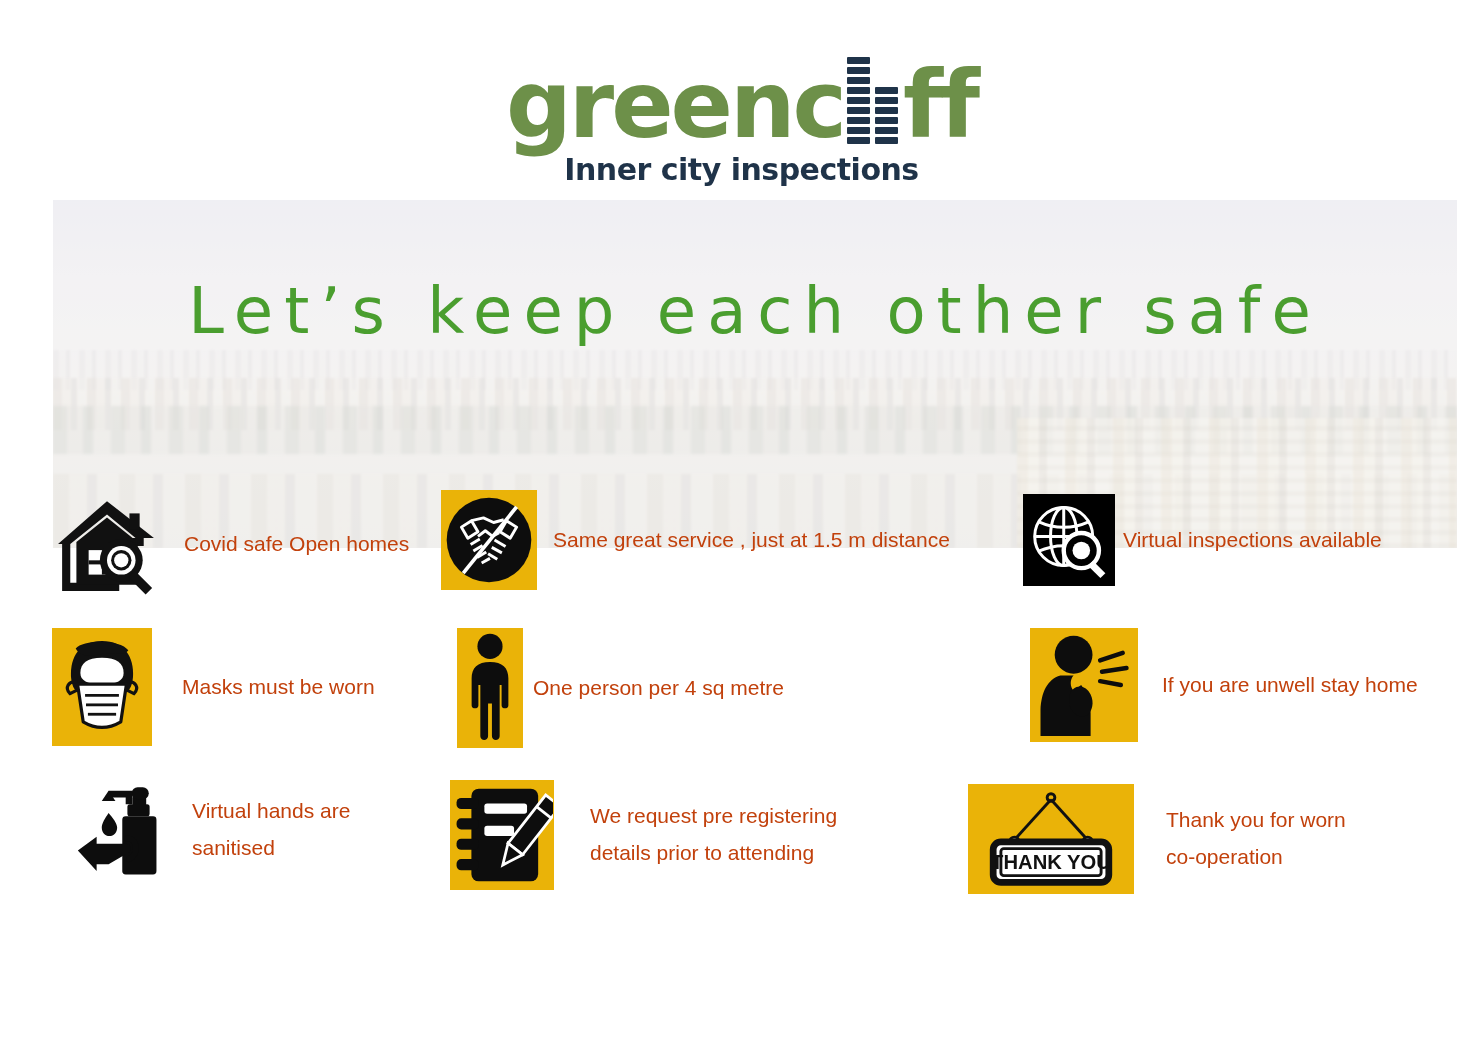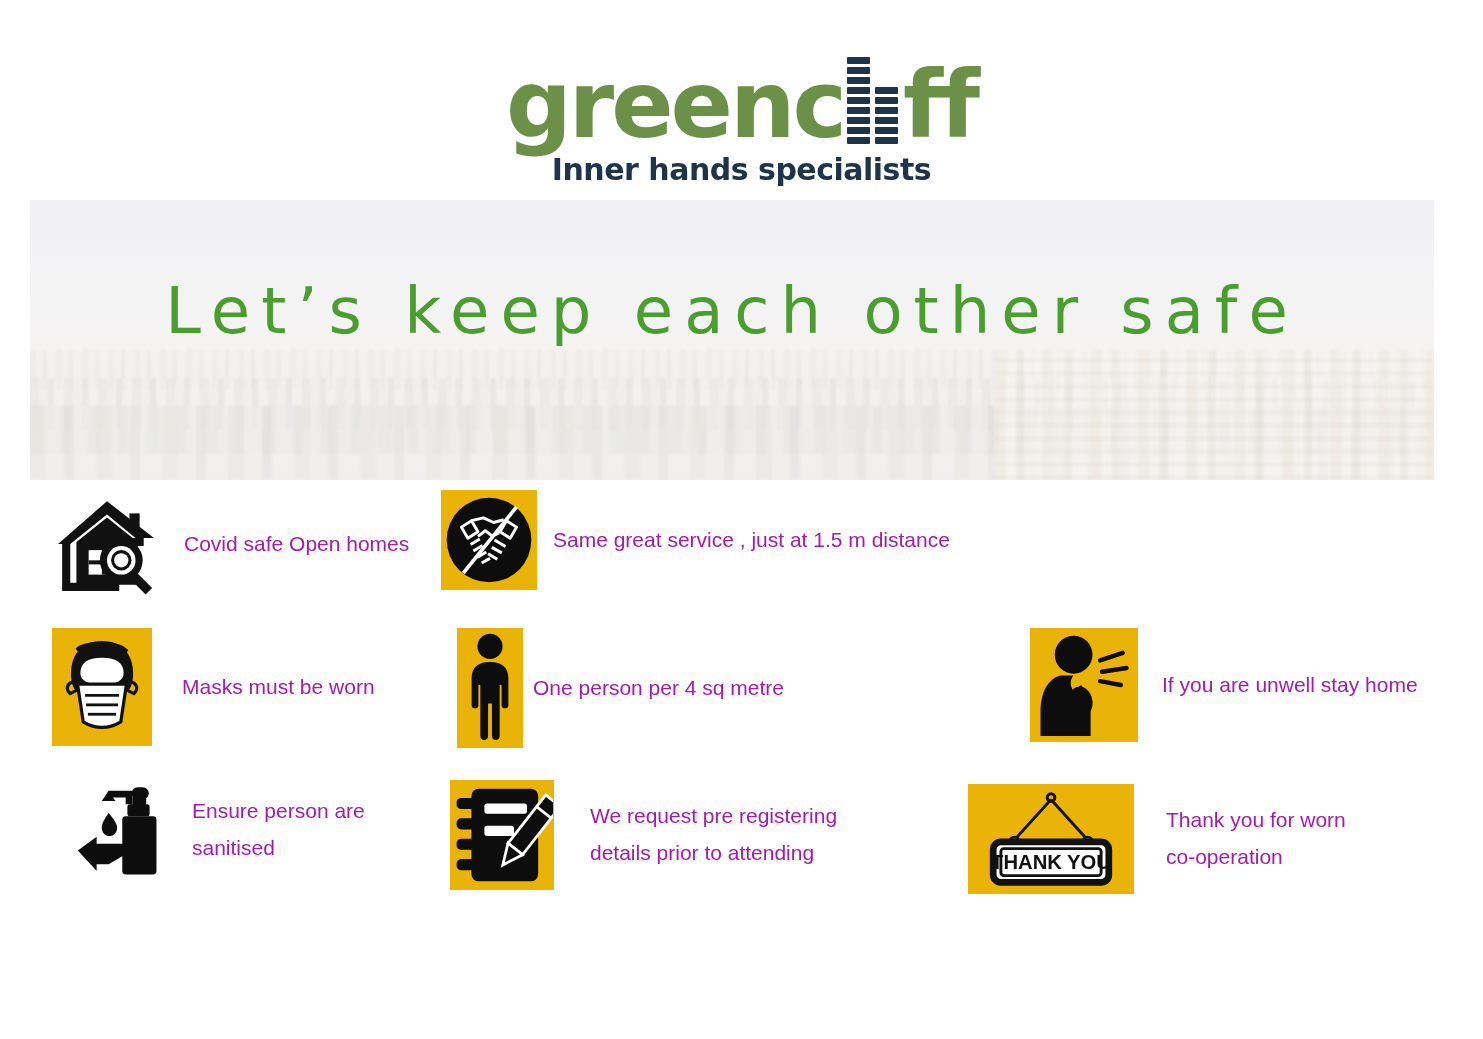--- a/index.html
+++ b/index.html
@@ -68,24 +68,24 @@
     font-weight: bold;
     font-size: 30px;
     color: #1f3349;
     letter-spacing: -0.5px;
     margin-top: 2px;
   }
 
   
   .banner {
     position: absolute;
-    left: 30px;
+    left: 53px;
     top: 200px;
     width: 1404px;
-    height: 280px;
+    height: 348px;
     overflow: hidden;
   }
   .banner-photo {
     position: absolute;
     inset: 0;
     background:
       linear-gradient(180deg,
         rgba(222,221,229,1) 0%,
         rgba(229,227,232,1) 22%,
         rgba(233,230,231,1) 42%,
@@ -200,21 +200,21 @@
     flex: 0 0 auto;
     background: #eab308;
     display: flex;
     align-items: center;
     justify-content: center;
   }
   .cell .icon-box.plain { background: transparent; }
   .cell .label {
     font-family: "Liberation Sans", sans-serif;
     font-size: 21px;
-    color: #a21caf;
+    color: #c2410c;
     line-height: 1.75;
     white-space: pre-line;
   }
 
   
   .c1 { left: 52px;   top: 2px;  }
   .c2 { left: 441px;  top: 2px;  }
   .c3 { left: 1023px; top: 6px;  }
   
   .c4 { left: 52px;   top: 140px; }
@@ -269,21 +269,21 @@
         <span class="bar"></span>
           <span class="bar"></span>
           <span class="bar"></span>
         <span class="bar"></span>
           <span class="bar"></span>
           <span class="bar"></span>
       </span>
     </span>
     <span class="logo-green-b">ff</span>
   </div>
-  <div class="logo-tagline">Inner hands specialists</div>
+  <div class="logo-tagline">Inner city inspections</div>
 </div>
 
 <div class="banner">
   <div class="banner-photo">
     <div class="city-far"></div>
     <div class="city-mid"></div>
     <div class="city-trees"></div>
     <div class="city-near"></div>
     <div class="city-right-blocks"></div>
   </div>
@@ -328,20 +328,39 @@
           <path d="M56 50 L68 57"></path>
           <path d="M53 58 L64 64"></path>
           <path d="M49 65 L59 71"></path>
         </g>
         <line x1="22" y1="86" x2="80" y2="14" stroke="#fff" stroke-width="4"></line>
       </svg>
     </span>
     <span class="label">Same great service , just at 1.5 m distance</span>
   </div>
 
+  <div class="cell c3">
+    <span class="icon-box" style="background:#000">
+      <svg viewBox="0 0 100 100" width="88" height="88">
+        <rect width="100" height="100" fill="#000"></rect>
+        <g stroke="#fff" stroke-width="3.4" fill="none">
+          <circle cx="44" cy="46" r="33"></circle>
+          <ellipse cx="44" cy="46" rx="15" ry="33"></ellipse>
+          <line x1="44" y1="13" x2="44" y2="79"></line>
+          <line x1="11" y1="46" x2="77" y2="46"></line>
+          <path d="M15 29 Q44 42 73 29"></path>
+          <path d="M15 63 Q44 50 73 63"></path>
+        </g>
+        <circle cx="64" cy="62" r="20" fill="#000" stroke="#fff" stroke-width="5"></circle>
+        <circle cx="64" cy="62" r="10" fill="#fff"></circle>
+        <rect x="76" y="74" width="8" height="20" fill="#fff" transform="rotate(-45 80 82)"></rect>
+      </svg>
+    </span>
+    <span class="label">Virtual inspections available</span>
+  </div>
 
   <div class="cell c4">
     <span class="icon-box">
       <svg viewBox="0 0 100 110" width="94" height="112">
         <path fill="#111" d="M50 6 C26 6 16 23 17 44 C18 56 22 60 26 60 L74 60 C78 60 82 56 83 44 C84 23 74 6 50 6 Z"></path>
         <path fill="#fff" d="M27 40 C27 30 34 24 50 24 C66 24 73 30 73 40 C73 48 66 52 50 52 C34 52 27 48 27 40 Z"></path>
         <path fill="#111" d="M22 14 C30 4 70 4 78 16 C74 22 62 18 50 20 C38 22 28 24 22 14 Z"></path>
         <path fill="none" stroke="#111" stroke-width="3.4" d="M24 50 C14 48 10 56 16 62 L24 58"></path>
         <path fill="none" stroke="#111" stroke-width="3.4" d="M76 50 C86 48 90 56 84 62 L76 58"></path>
         <path fill="#fff" stroke="#111" stroke-width="3.4" stroke-linejoin="round" d="M24 52 L76 52 L70 92 Q50 104 30 92 Z"></path>
@@ -386,21 +405,21 @@
         <rect x="66" y="26" width="26" height="14" rx="3" fill="#0d0d0d"></rect>
         <rect x="72" y="16" width="16" height="12" rx="3" fill="#0d0d0d"></rect>
         <rect x="71" y="6" width="20" height="14" rx="7" fill="#0d0d0d"></rect>
         <path fill="#0d0d0d" d="M72 10 L44 10 L44 18 L64 18 L64 26 L72 26 Z"></path>
         <path fill="#0d0d0d" d="M44 10 L36 22 L52 22 Z"></path>
         <path fill="#0d0d0d" d="M44 36 C40 42 36 48 36 53 C36 59 40 63 45 63 C50 63 54 59 54 53 C54 48 49 42 44 36 Z"></path>
         <path fill="#0d0d0d" d="M8 80 L30 64 L30 72 L64 72 C70 72 72 78 68 82 L44 96 L30 96 L30 104 Z"></path>
         <path fill="none" stroke="#0d0d0d" stroke-width="7" stroke-linecap="round" d="M66 66 C78 66 80 84 68 90"></path>
       </svg>
     </span>
-    <span class="label">Ensure person are
+    <span class="label">Virtual hands are
 sanitised</span>
   </div>
 
   <div class="cell c8">
     <span class="icon-box">
       <svg viewBox="0 0 110 112" width="102" height="106">
         <rect x="22" y="6" width="72" height="100" rx="8" fill="#0d0d0d"></rect>
         <g fill="#0d0d0d">
           <rect x="6" y="16" width="24" height="12" rx="5"></rect>
           <rect x="6" y="38" width="24" height="12" rx="5"></rect>

